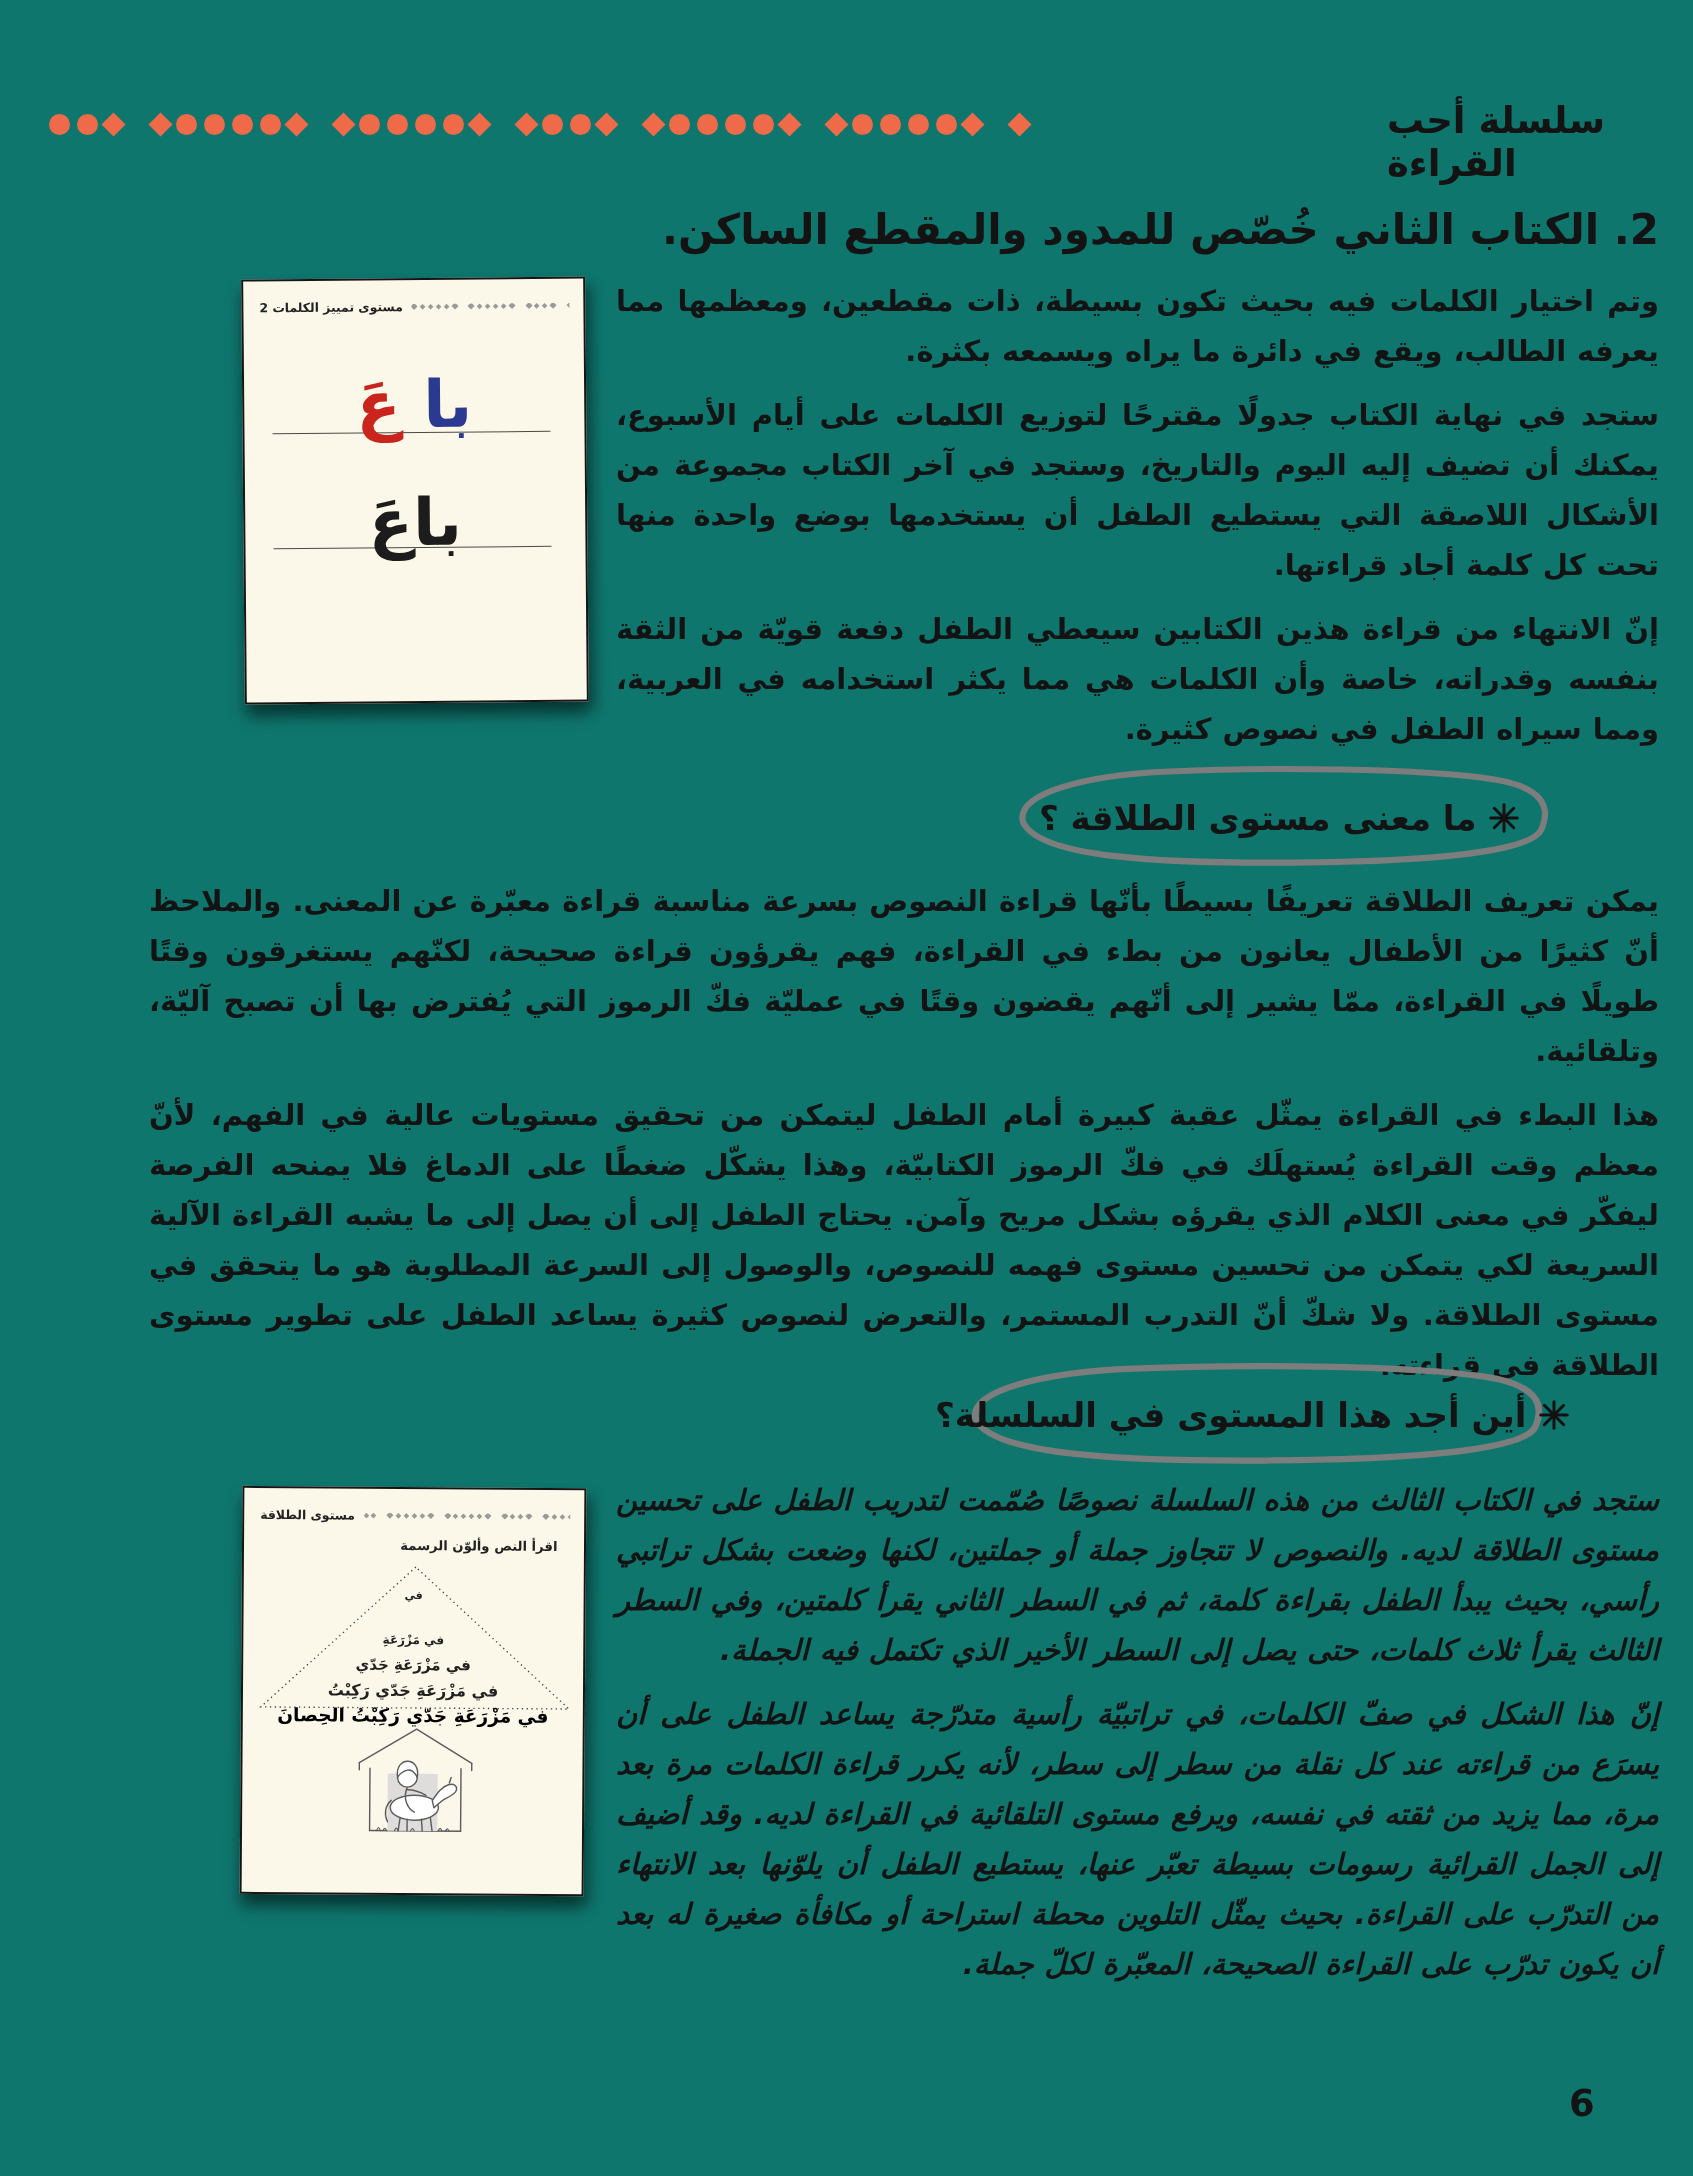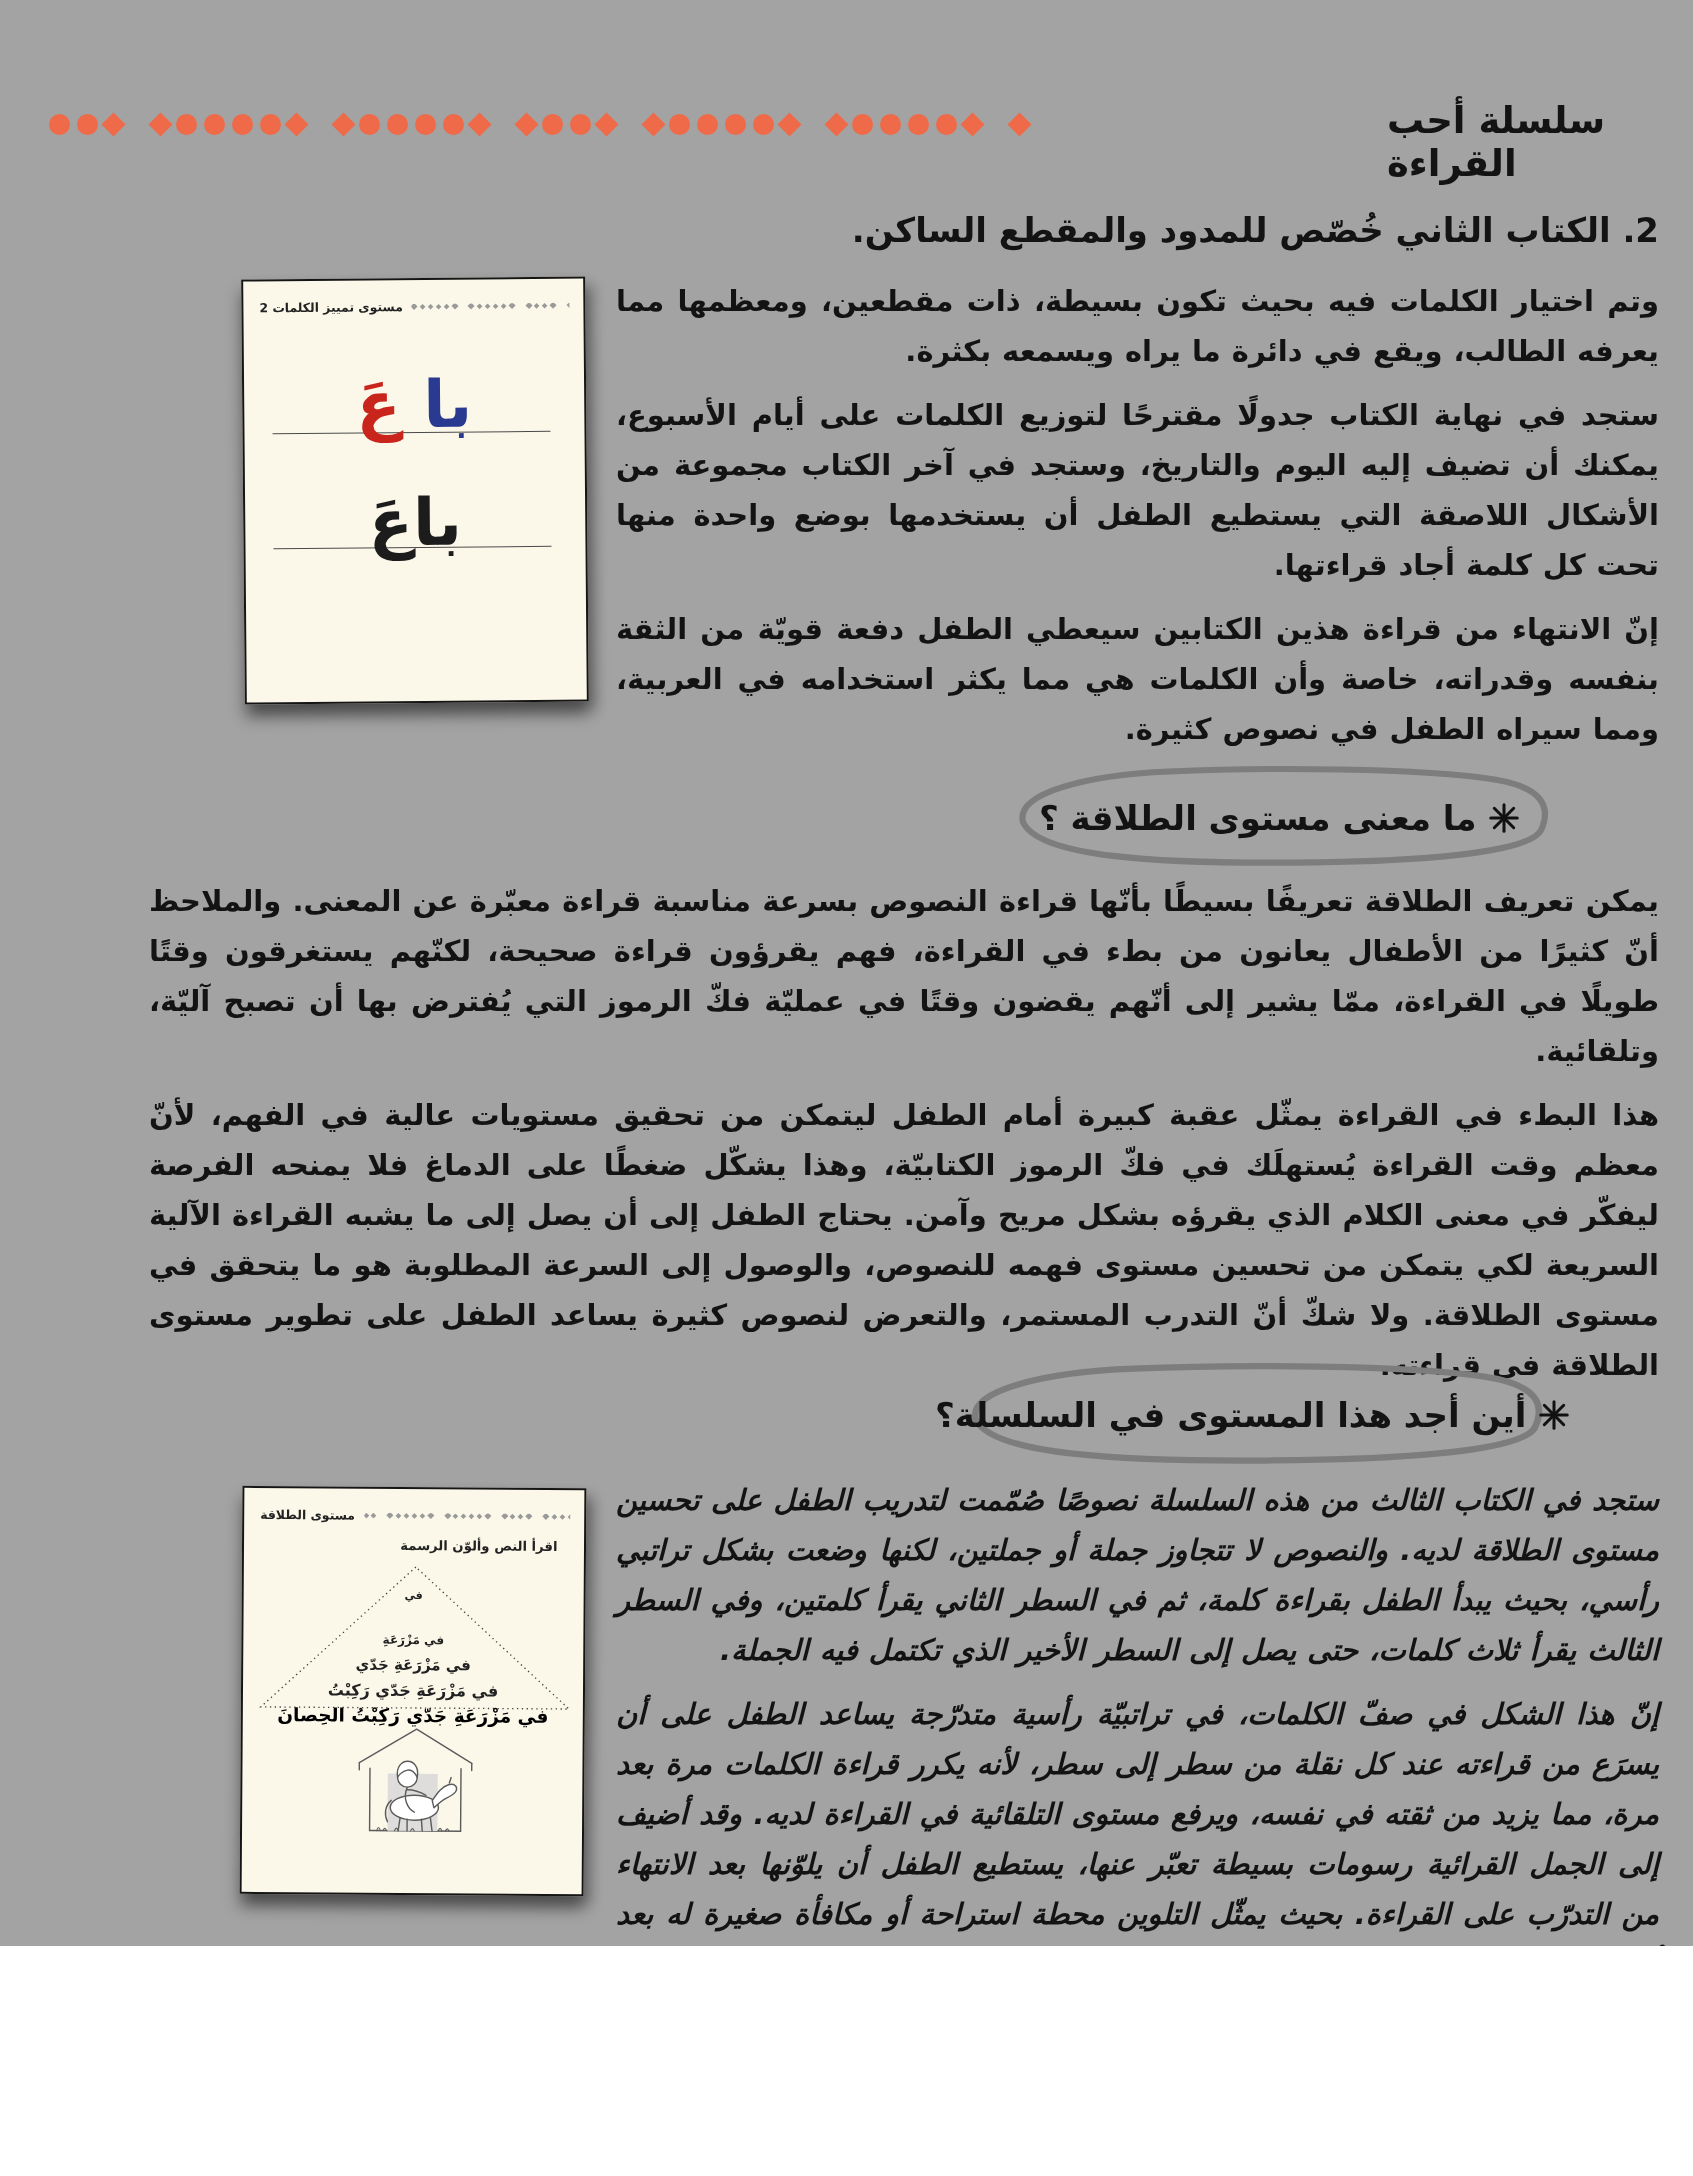--- a/index.html
+++ b/index.html
@@ -4,33 +4,33 @@
 <style>
   * { margin:0; padding:0; box-sizing:border-box; }
   :root{
     --accent:#ee6a48;
     --bubble:#7d7d7d;
     --paper:#fbf8e9;
     --ink:#131313;
   }
   html,body{ background:#ffffff; }
   .page{
-    position:relative; width:1694px; height:1946px; background:#a3a3a3;
+    position:relative; width:1694px; height:2176px; background:#0f766e;
     font-family:"DejaVu Sans", sans-serif; color:var(--ink); overflow:hidden;
   }
   
   .hdr-dots{ position:absolute; left:49px; top:109px; height:30px;
     display:flex; align-items:center; gap:30px; }
   .hdr-dots .dot-group{ display:flex; align-items:center; gap:7px; }
   .hdr-dots .dot-circle{ width:21px; height:21px; border-radius:50%; background:var(--accent); }
   .hdr-dots .dot-diamond{ width:17px; height:17px; background:var(--accent); transform:rotate(45deg); }
   .series-title{ position:absolute; right:16px; top:99px; width:291px; text-align:left;
     font-size:37px; font-weight:bold; direction:rtl; letter-spacing:-0.9px; }
   .sec1{ position:absolute; right:35px; top:205px; width:1043px; }
-  .sec-heading{ font-size:34px; font-weight:bold; text-align:right; direction:rtl; margin-bottom:21px; line-height:50px;}
+  .sec-heading{ font-size:42px; font-weight:bold; text-align:right; direction:rtl; margin-bottom:21px; line-height:50px;}
   .para{ font-size:29px; font-weight:bold; direction:rtl; text-align:justify; text-align-last:right;
     line-height:50px; margin-bottom:14px; word-spacing:0.9px; }
   .sec2{ position:absolute; right:35px; top:876px; width:1510px; }
   .sec3{ position:absolute; right:35px; top:1475px; width:1043px;font-style:italic; }
   
   .bubble{ position:absolute; }
   .bubble svg.outline{ position:absolute; inset:0; width:100%; height:100%; }
   .bubble .bubble-inner{ position:absolute; inset:0; display:flex; align-items:center; justify-content:center;
     gap:12.4px; direction:rtl; }
   .bubble .bubble-label{ font-size:34px; font-weight:bold; white-space:nowrap; }

